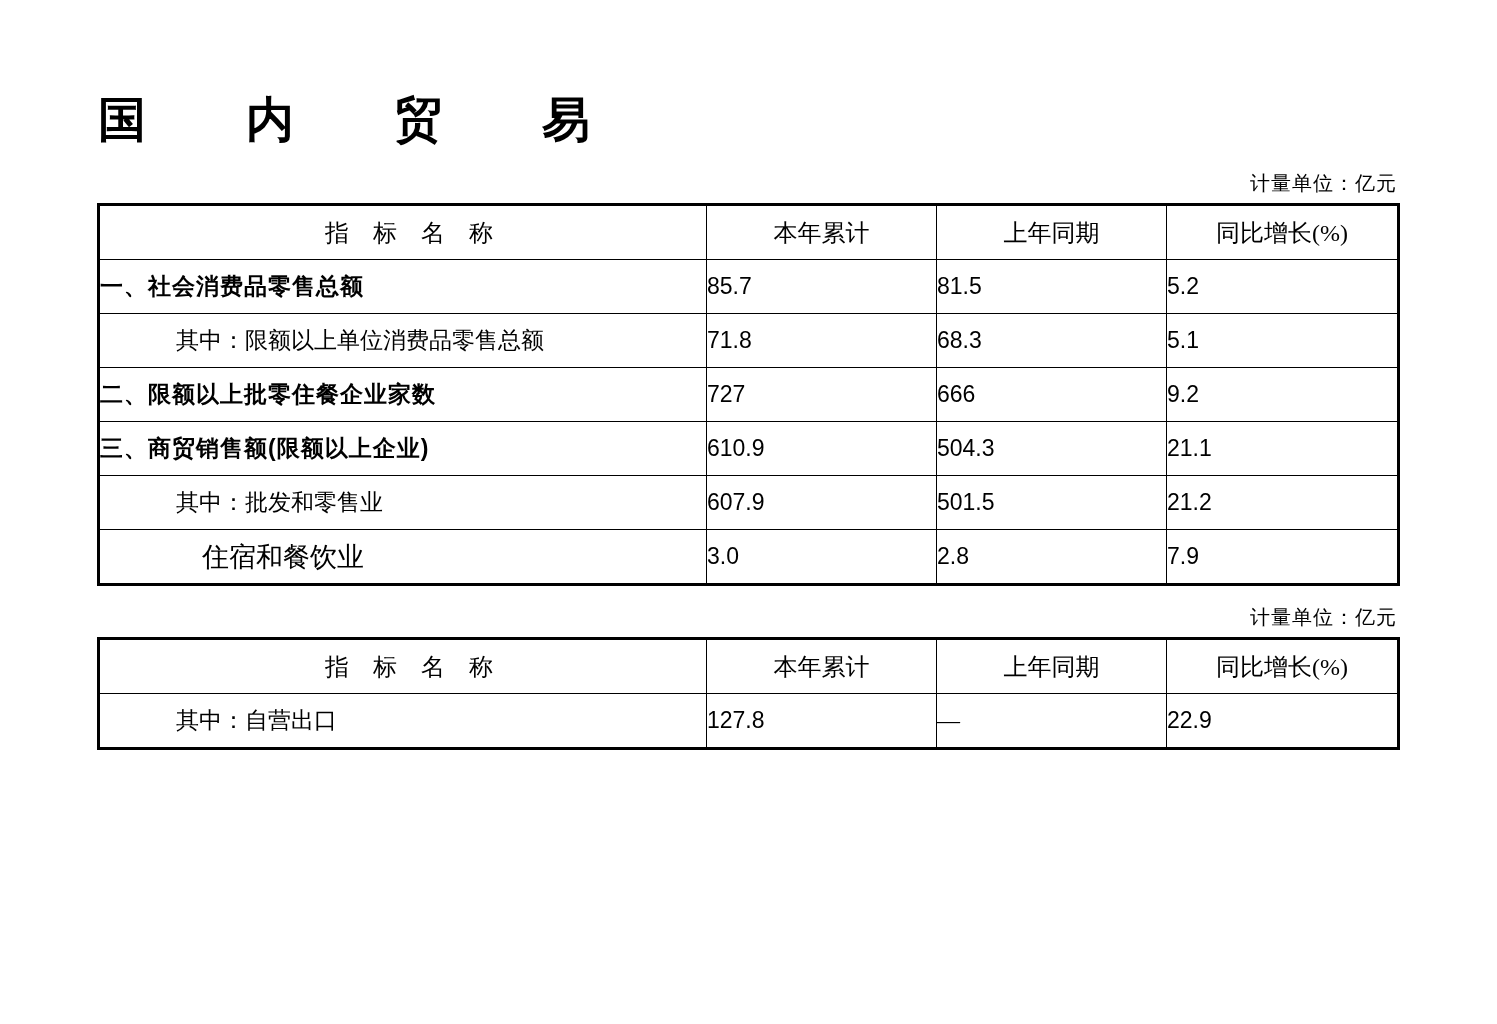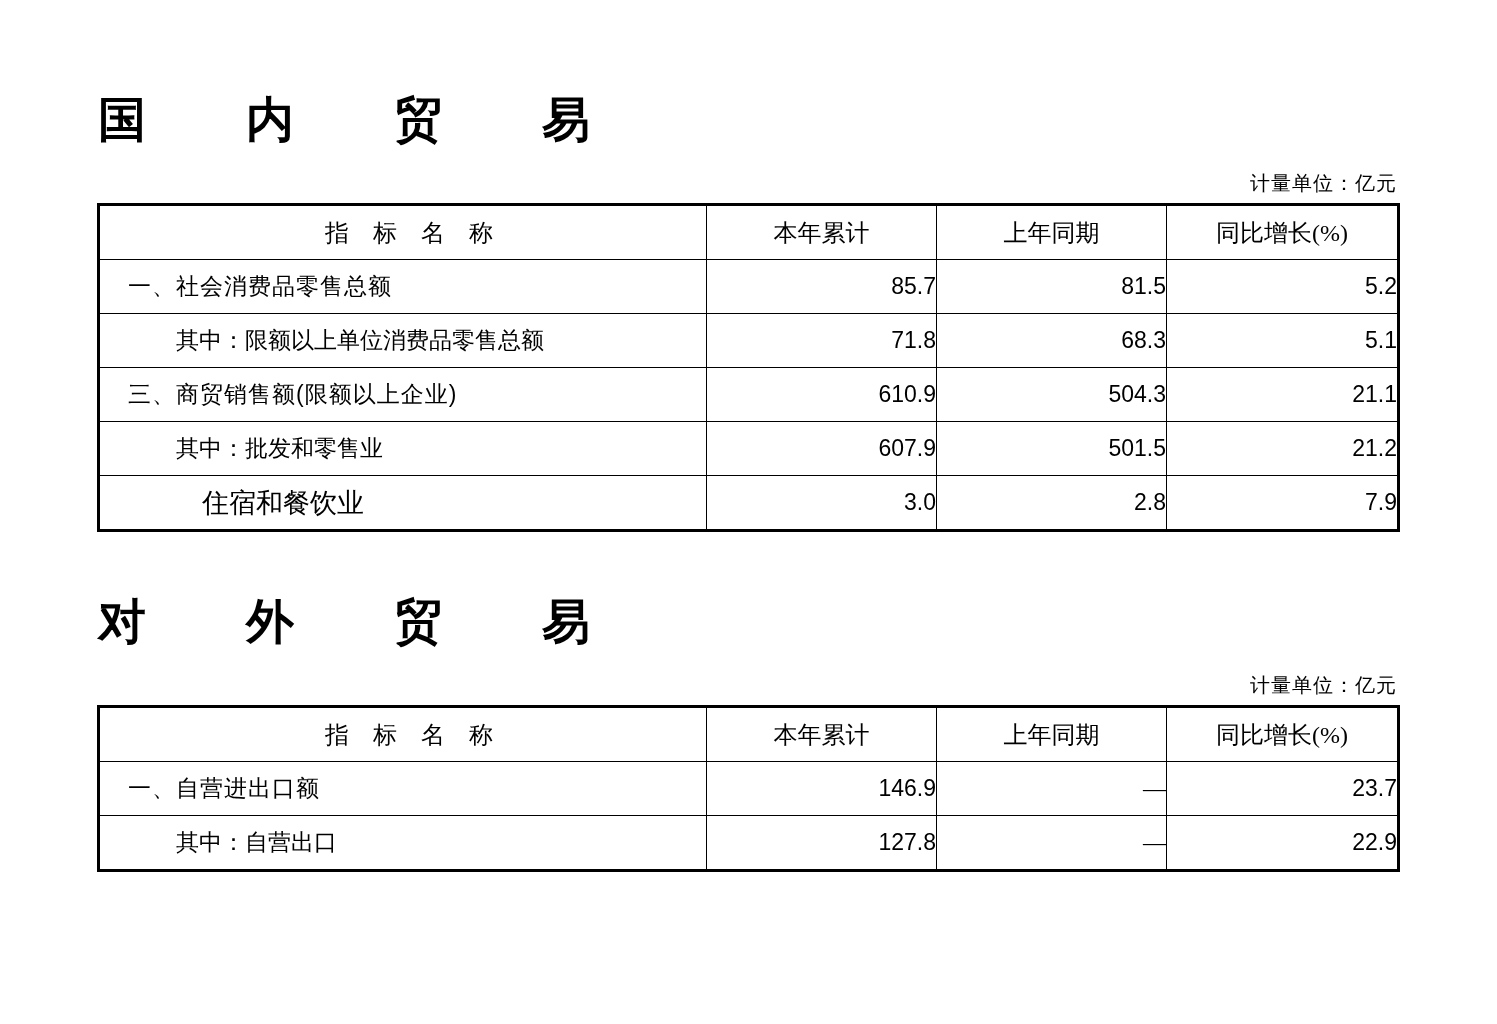--- a/index.html
+++ b/index.html
@@ -70,36 +70,34 @@
   col.c-name { width: 608px; }
   col.c-cur  { width: 230px; }
   col.c-prev { width: 230px; }
   col.c-grow { width: 232px; }
 
   td.name {
     text-align: left;
     padding-left: 16px;
   }
   td.name.lvl1 {
-    font-weight: normal;
+    font-weight: bold;
     font-family: "Liberation Sans", "DejaVu Sans", sans-serif;
     letter-spacing: 1px;
     font-size: 23px;
-    padding-left: 28px;
   }
   td.name.lvl2 {
     padding-left: 76px;
     font-size: 23px;
   }
   td.name.lvl3 {
     padding-left: 102px;
     font-size: 27px;
   }
   td.num {
-    text-align: right;
     padding-right: 18px;
     font-family: "Liberation Sans", "DejaVu Sans", sans-serif;
     font-size: 24px;
   }
   td.num.dash {
     font-family: "Liberation Serif", "DejaVu Serif", serif;
   }
   .page-number {
     position: absolute;
     left: 0;
@@ -141,20 +139,26 @@
         <td class="num">81.5</td>
         <td class="num">5.2</td>
       </tr>
       <tr>
         <td class="name lvl2">其中：限额以上单位消费品零售总额</td>
         <td class="num">71.8</td>
         <td class="num">68.3</td>
         <td class="num">5.1</td>
       </tr>
       <tr>
+        <td class="name lvl1">二、限额以上批零住餐企业家数</td>
+        <td class="num">727</td>
+        <td class="num">666</td>
+        <td class="num">9.2</td>
+      </tr>
+      <tr>
         <td class="name lvl1">三、商贸销售额(限额以上企业)</td>
         <td class="num">610.9</td>
         <td class="num">504.3</td>
         <td class="num">21.1</td>
       </tr>
       <tr>
         <td class="name lvl2">其中：批发和零售业</td>
         <td class="num">607.9</td>
         <td class="num">501.5</td>
         <td class="num">21.2</td>
@@ -162,46 +166,39 @@
       <tr>
         <td class="name lvl3">住宿和餐饮业</td>
         <td class="num">3.0</td>
         <td class="num">2.8</td>
         <td class="num">7.9</td>
       </tr>
     </tbody>
   </table>
   </div>
 
-  <div class="section-title title-2">对　外　贸　易</div>
   <div class="unit-line">计量单位：亿元</div>
   <div class="table-wrap">
   <table class="stat">
     <colgroup>
       <col class="c-name">
           <col class="c-cur">
           <col class="c-prev">
           <col class="c-grow">
     </colgroup>
     <thead>
       <tr>
         <td class="hdr-name">指　标　名　称</td>
         <td>本年累计</td>
         <td>上年同期</td>
         <td>同比增长(%)</td>
       </tr>
     </thead>
     <tbody>
       <tr>
-        <td class="name lvl1">一、自营进出口额</td>
-        <td class="num">146.9</td>
-        <td class="num dash">—</td>
-        <td class="num">23.7</td>
-      </tr>
-      <tr>
         <td class="name lvl2">其中：自营出口</td>
         <td class="num">127.8</td>
         <td class="num dash">—</td>
         <td class="num">22.9</td>
       </tr>
     </tbody>
   </table>
   </div>
 
   <div class="page-number">-6-</div>

